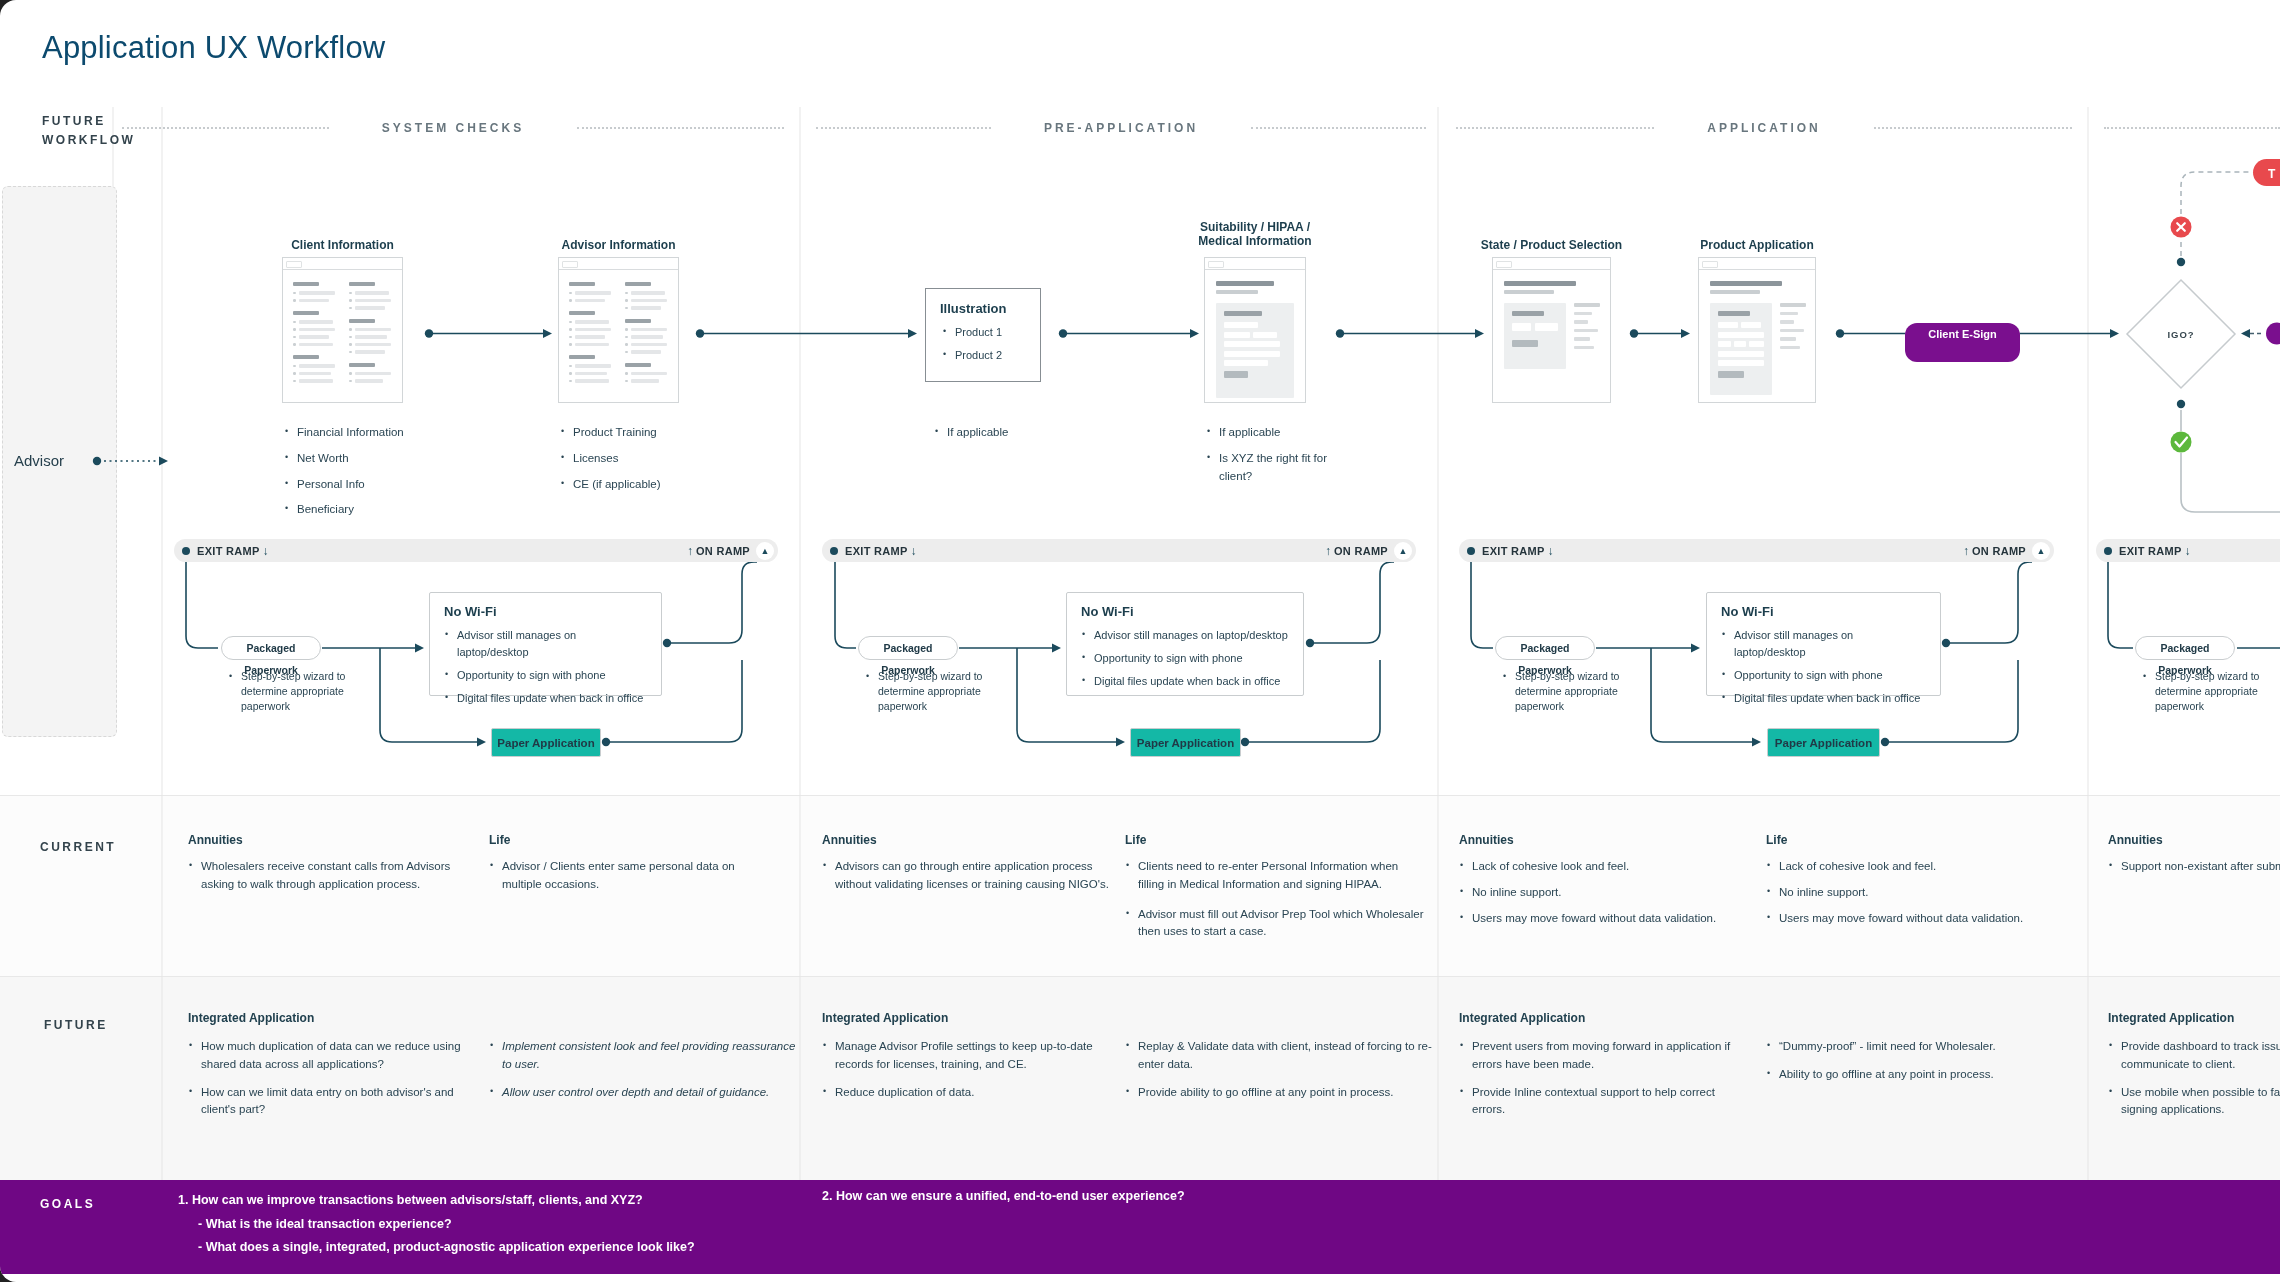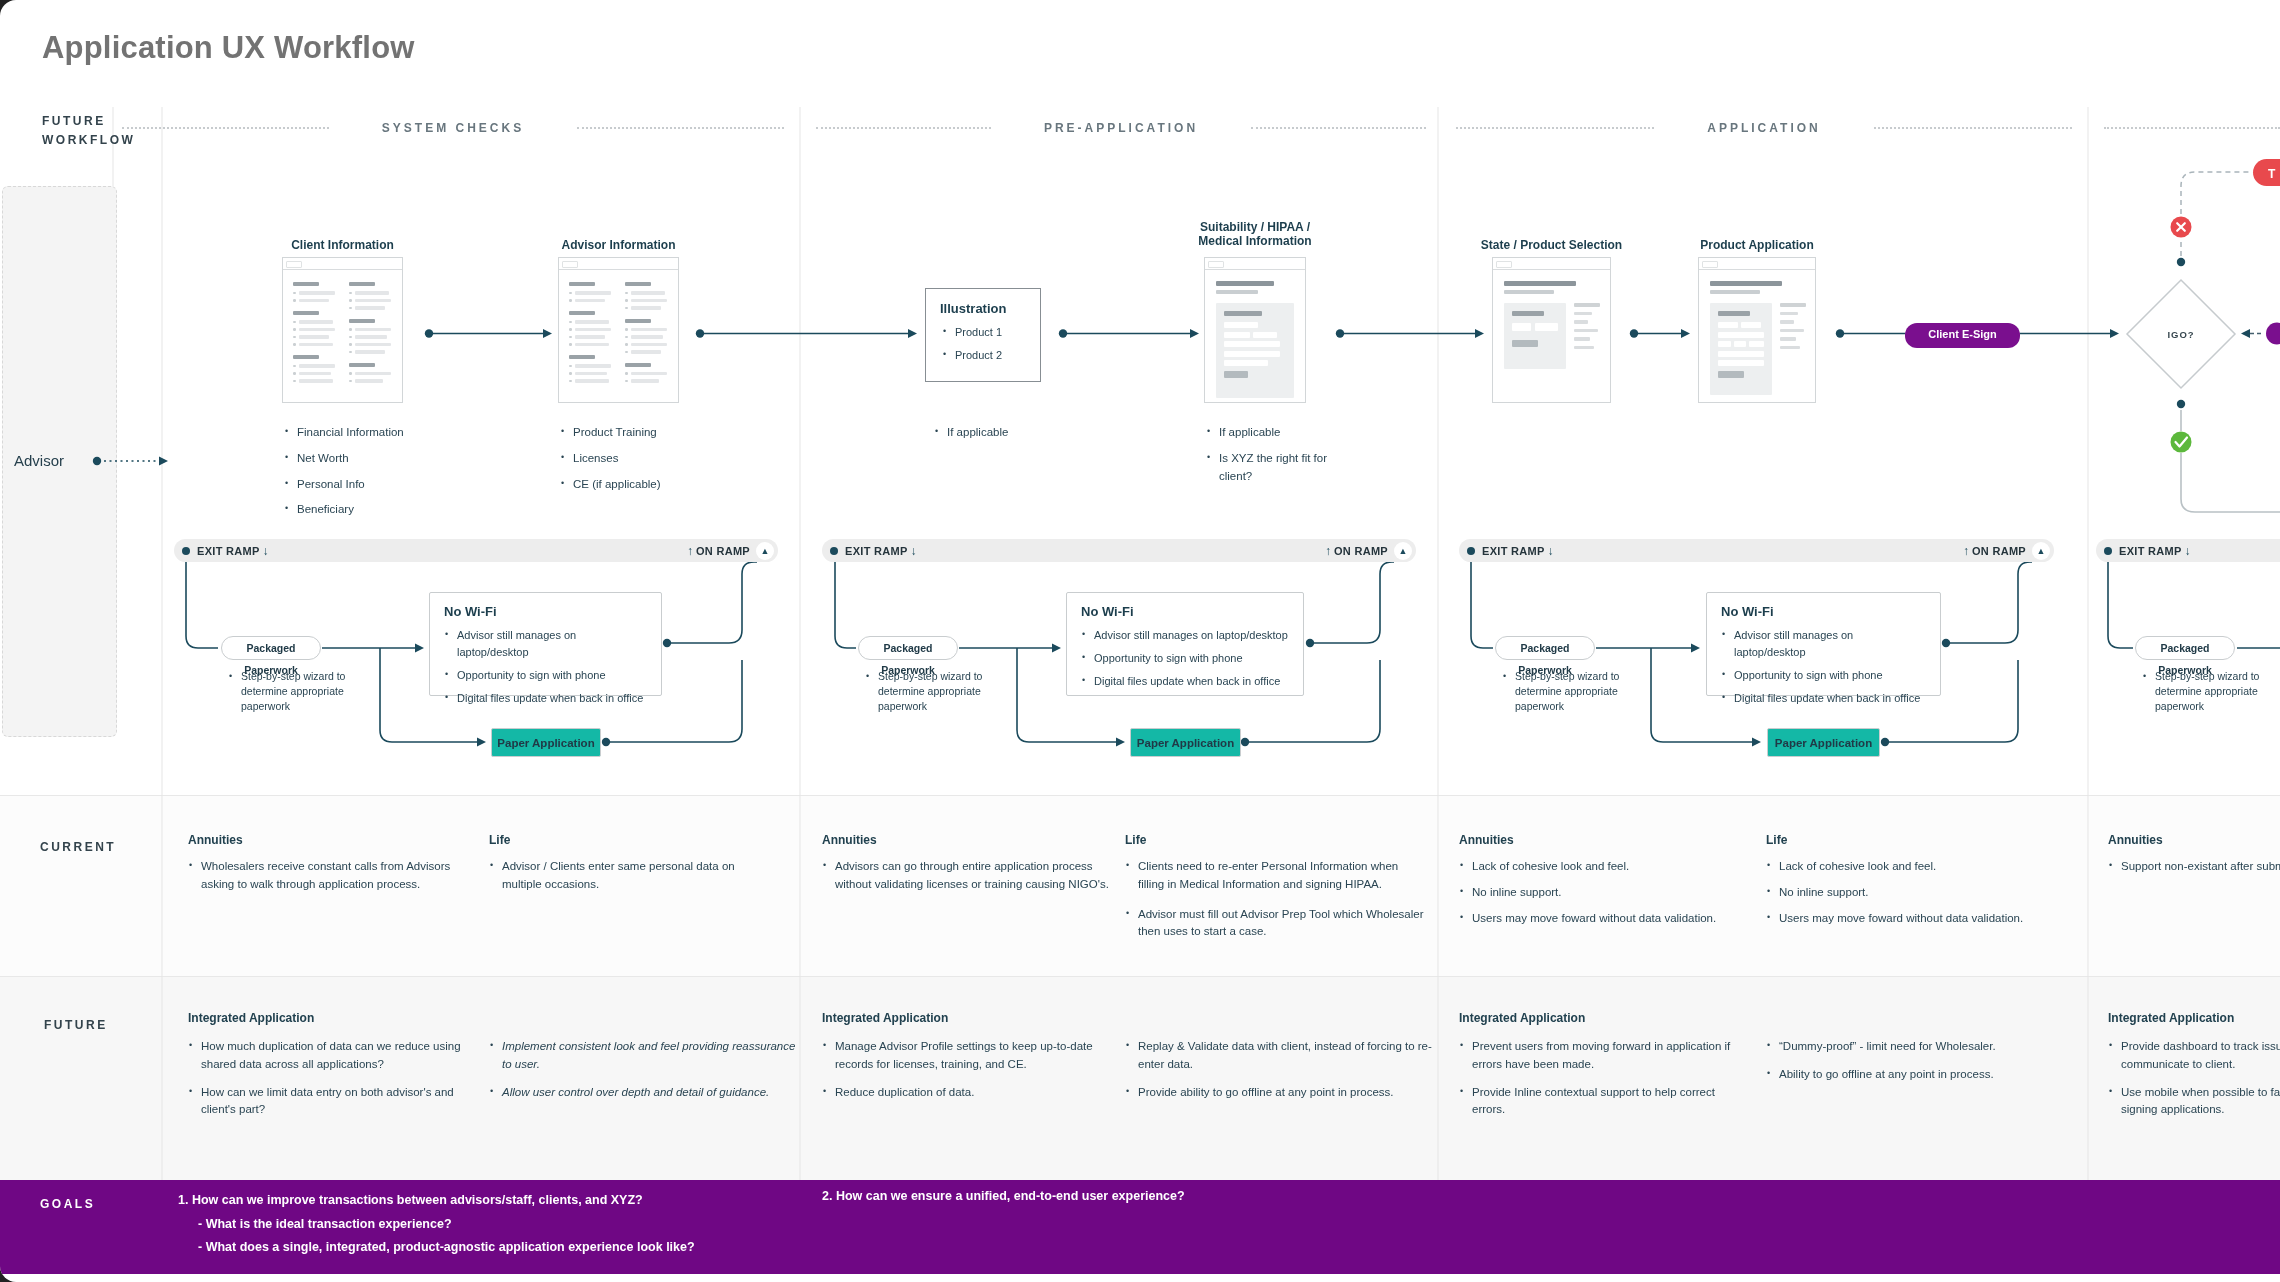--- a/index.html
+++ b/index.html
@@ -1,20 +1,20 @@
 <!DOCTYPE html>
 <html><head>
 <meta charset="utf-8">
 <style>
   html,body{margin:0;padding:0;background:#222;font-family:"Liberation Sans","DejaVu Sans",sans-serif;}
   #canvas{position:relative;width:2280px;height:1282px;background:#fff;overflow:hidden;
           border-radius:16px 0 0 16px;}
   .abs{position:absolute;}
   
-  .title{font-size:31px;font-weight:700;color:#737373;letter-spacing:.2px;}
+  .title{font-size:31px;font-weight:400;color:#0c4a6e;letter-spacing:.2px;}
   .lane-label{font-size:12px;font-weight:700;letter-spacing:2.5px;color:#33434C;line-height:1.6;}
   .goals-label{color:#fff;}
   
   .phase{display:flex;align-items:center;height:14px;gap:37px;}
   .phase .dotline{flex:1;border-top:2px dotted #C7CBCE;height:0;}
   .phase .plabel{font-size:12px;font-weight:700;letter-spacing:3px;color:#68767E;white-space:nowrap;padding:0 16px;}
   
   .card{background:#fff;border:1px solid #D2D6D8;box-sizing:border-box;}
   .cbar{height:11px;border-bottom:1px solid #D9DCDE;position:relative;}
   .cbar::before{content:"";position:absolute;left:3px;top:3px;width:14px;height:5px;border:1px solid #E0E3E4;border-radius:1px;}
@@ -413,21 +413,21 @@
             <div style="width:18px;"></div>
           <div style="width:14px;"></div>
             <div style="width:24px;"></div>
           <div style="width:16px;"></div>
             <div style="width:20px;"></div>
         </div>
       </div>
     </div>
   </div>
 
-  <div class="abs esign" style="left:1905px;top:323px;width:115px;height:25px;line-height:23px;">Client E-Sign</div>
+  <div class="abs esign" style="left:1905px;top:323px;width:115px;height:39px;line-height:23px;">Client E-Sign</div>
 
   <div class="abs band" style="left:174px;top:539px;width:604px;height:23px;">
     <span class="dot"></span>
     <span class="btxt">EXIT RAMP</span>
     <span class="barrow">↓</span>
     <span class="spacer"></span>
     <span class="barrow">↑</span>
     <span class="btxt">ON RAMP</span>
     <span class="cap">▲</span>
   </div>

